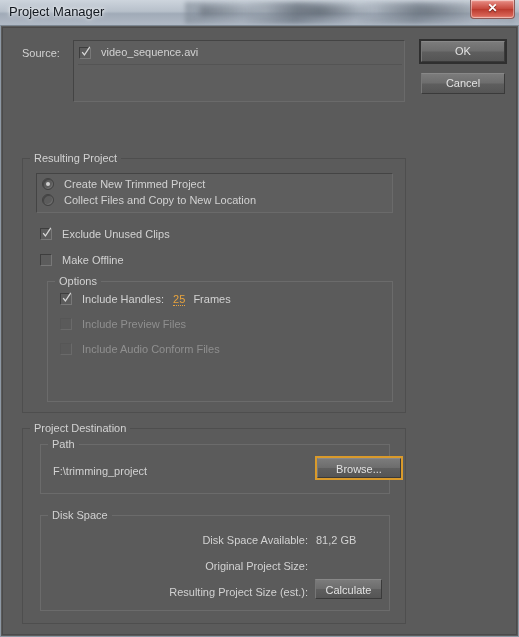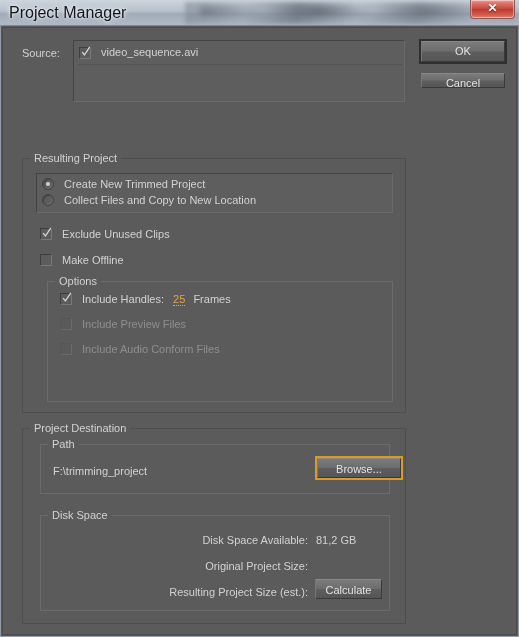--- a/index.html
+++ b/index.html
@@ -74,21 +74,21 @@
         rgba(190,198,208,0.08) 58%,
         rgba(70,78,88,0.42) 76%,
         rgba(180,188,198,0.12) 100%);
     filter: blur(3px);
     pointer-events: none;
   }
   .title-text {
     position: absolute;
     left: 9px;
     top: 4px;
-    font-size: 16px;
+    font-size: 13px;
     color: #10161d;
     text-shadow: 0 0 3px rgba(255,255,255,0.95), 0 0 6px rgba(255,255,255,0.8);
     white-space: nowrap;
   }
 
   
   .close-btn {
     position: absolute;
     right: 4px;
     top: 0px;
@@ -279,21 +279,21 @@
               <path d="M1.2 6.2 L3.4 9.0 L8.8 0.8" fill="none" stroke="#d8d8d8" stroke-width="1.3"></path>
             </svg>
           </span>
         </div>
         <div class="txt label" style="left:22px; top:0px;">video_sequence.avi</div>
       </div>
       <div style="position:absolute; left:4px; top:23px; width:324px; height:1px; background:#545454;"></div>
     </div>
 
     <div class="btn default-outline" style="left:418px; top:13px; width:84px; height:21px;">OK</div>
-    <div class="btn" style="left:418px; top:45px; width:84px; height:15px;">Cancel</div>
+    <div class="btn" style="left:418px; top:45px; width:84px; height:21px;">Cancel</div>
 
     <div class="groupbox" style="left:19px; top:130px; width:384px; height:255px;">
       <div class="gb-title">Resulting Project</div>
 
       <div class="sunken" style="left:13px; top:14px; width:357px; height:40px;padding-left:24px;">
         <div style="position:absolute; left:5px; top:4px;">
           <div class="rb" style="position:relative; display:inline-block; vertical-align:-2px;">
             <span class="dot"></span>
           </div>
           <span class="label" style="margin-left:7px;">Create New Trimmed Project</span>

